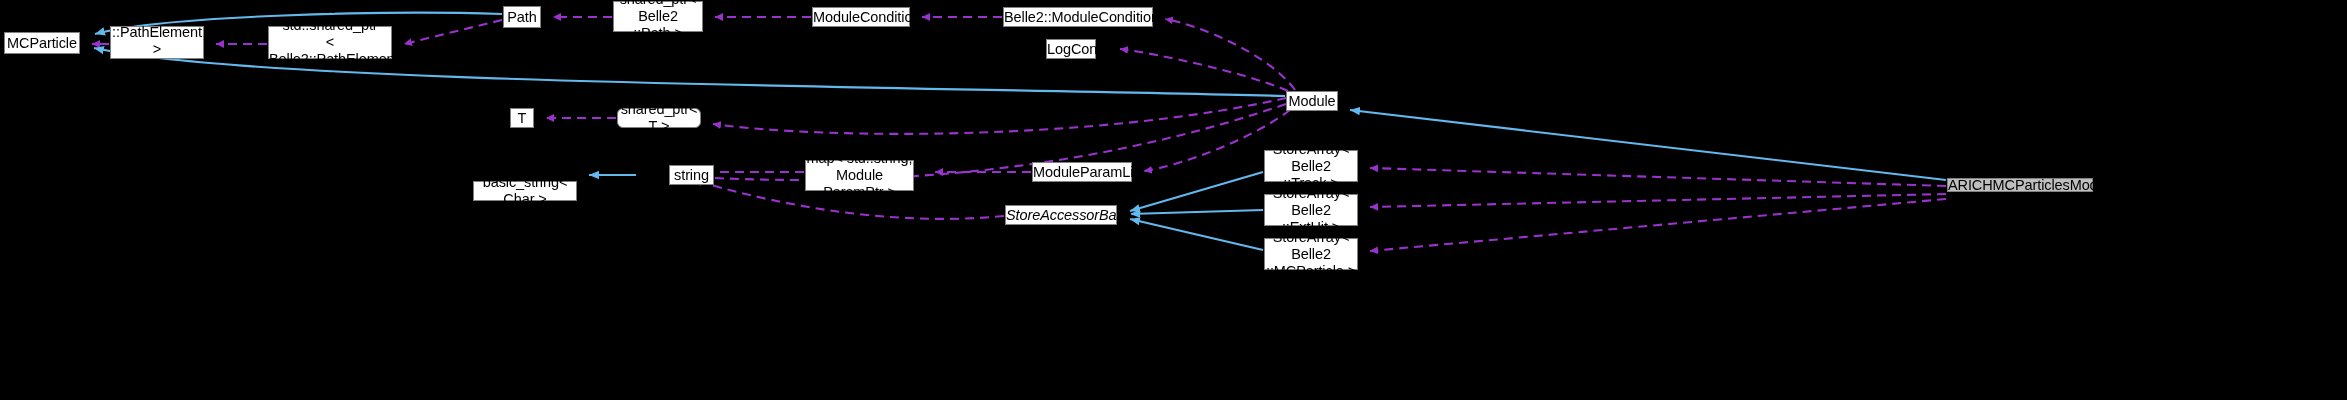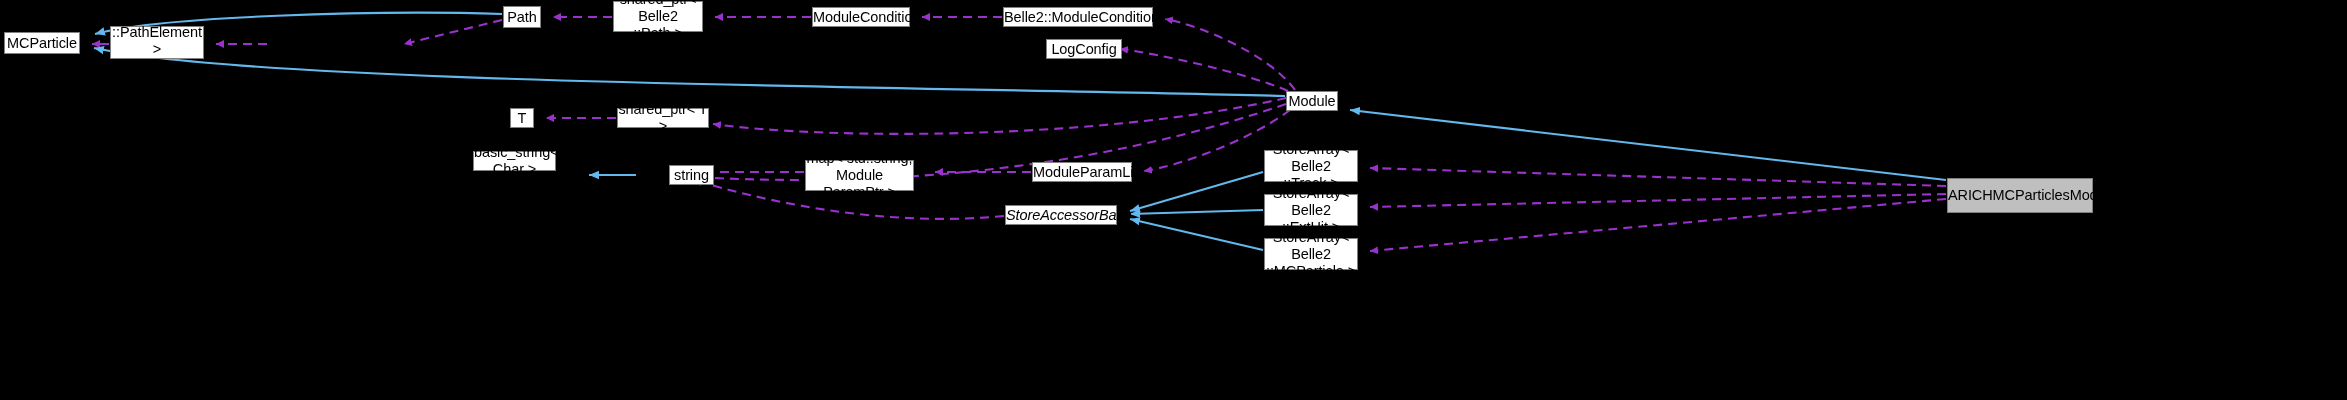--- a/index.html
+++ b/index.html
@@ -97,55 +97,59 @@
 
   <div class="node" style="left:4px;top:32px;width:76px;height:22px;">
     <span class="node-label">MCParticle</span>
   </div>
 
   <div class="node" style="left:110px;top:26px;width:94px;height:33px;align-items:flex-end;">
     <span class="node-label">shared_ptr&lt; Belle2
 ::PathElement &gt;</span>
   </div>
 
+  <div class="node" style="left:268px;top:26px;width:124px;height:33px;">
+    <span class="node-label">list&lt; std::shared_ptr
+&lt; Belle2::PathElement &gt; &gt;</span>
+  </div>
 
   <div class="node" style="left:503px;top:6px;width:38px;height:22px;text-align:center;">
     <span class="node-label">Path</span>
   </div>
 
   <div class="node" style="left:613px;top:1px;width:90px;height:31px;">
     <span class="node-label">shared_ptr&lt; Belle2
 ::Path &gt;</span>
   </div>
 
   <div class="node" style="left:812px;top:7px;width:98px;height:20px;text-align:center;">
     <span class="node-label">ModuleCondition</span>
   </div>
 
   <div class="node" style="left:1003px;top:7px;width:150px;height:20px;">
     <span class="node-label">vector&lt; Belle2::ModuleCondition &gt;</span>
   </div>
 
-  <div class="node" style="left:1046px;top:39px;width:76px;height:20px;">
+  <div class="node" style="left:1046px;top:39px;width:50px;height:20px;">
     <span class="node-label">LogConfig</span>
   </div>
 
   <div class="node" style="left:1286px;top:91px;width:52px;height:20px;">
     <span class="node-label">Module</span>
   </div>
 
   <div class="node" style="left:510px;top:108px;width:24px;height:20px;">
     <span class="node-label">T</span>
   </div>
 
-  <div class="node" style="left:617px;top:108px;width:92px;height:20px;">
+  <div class="node" style="left:617px;top:108px;width:84px;height:20px;border-radius:6px;">
     <span class="node-label">shared_ptr&lt; T &gt;</span>
   </div>
 
-  <div class="node" style="left:473px;top:151px;width:83px;height:20px;">
+  <div class="node" style="left:473px;top:181px;width:104px;height:20px;">
     <span class="node-label">basic_string&lt; Char &gt;</span>
   </div>
 
   <div class="node" style="left:637px;top:165px;width:45px;height:20px;margin-left:32px;">
     <span class="node-label">string</span>
   </div>
 
   <div class="node" style="left:805px;top:160px;width:109px;height:31px;">
     <span class="node-label">map&lt; std::string, Module
 ParamPtr &gt;</span>
@@ -167,16 +171,16 @@
   <div class="node" style="left:1264px;top:194px;width:94px;height:32px;">
     <span class="node-label">StoreArray&lt; Belle2
 ::ExtHit &gt;</span>
   </div>
 
   <div class="node" style="left:1264px;top:238px;width:94px;height:32px;">
     <span class="node-label">StoreArray&lt; Belle2
 ::MCParticle &gt;</span>
   </div>
 
-  <div class="node focus" style="left:1947px;top:178px;width:146px;height:35px;">
+  <div class="node focus" style="left:1947px;top:178px;width:146px;height:14px;">
     <span class="node-label">ARICHMCParticlesModule</span>
   </div>
 </div>
 
 </body></html>

